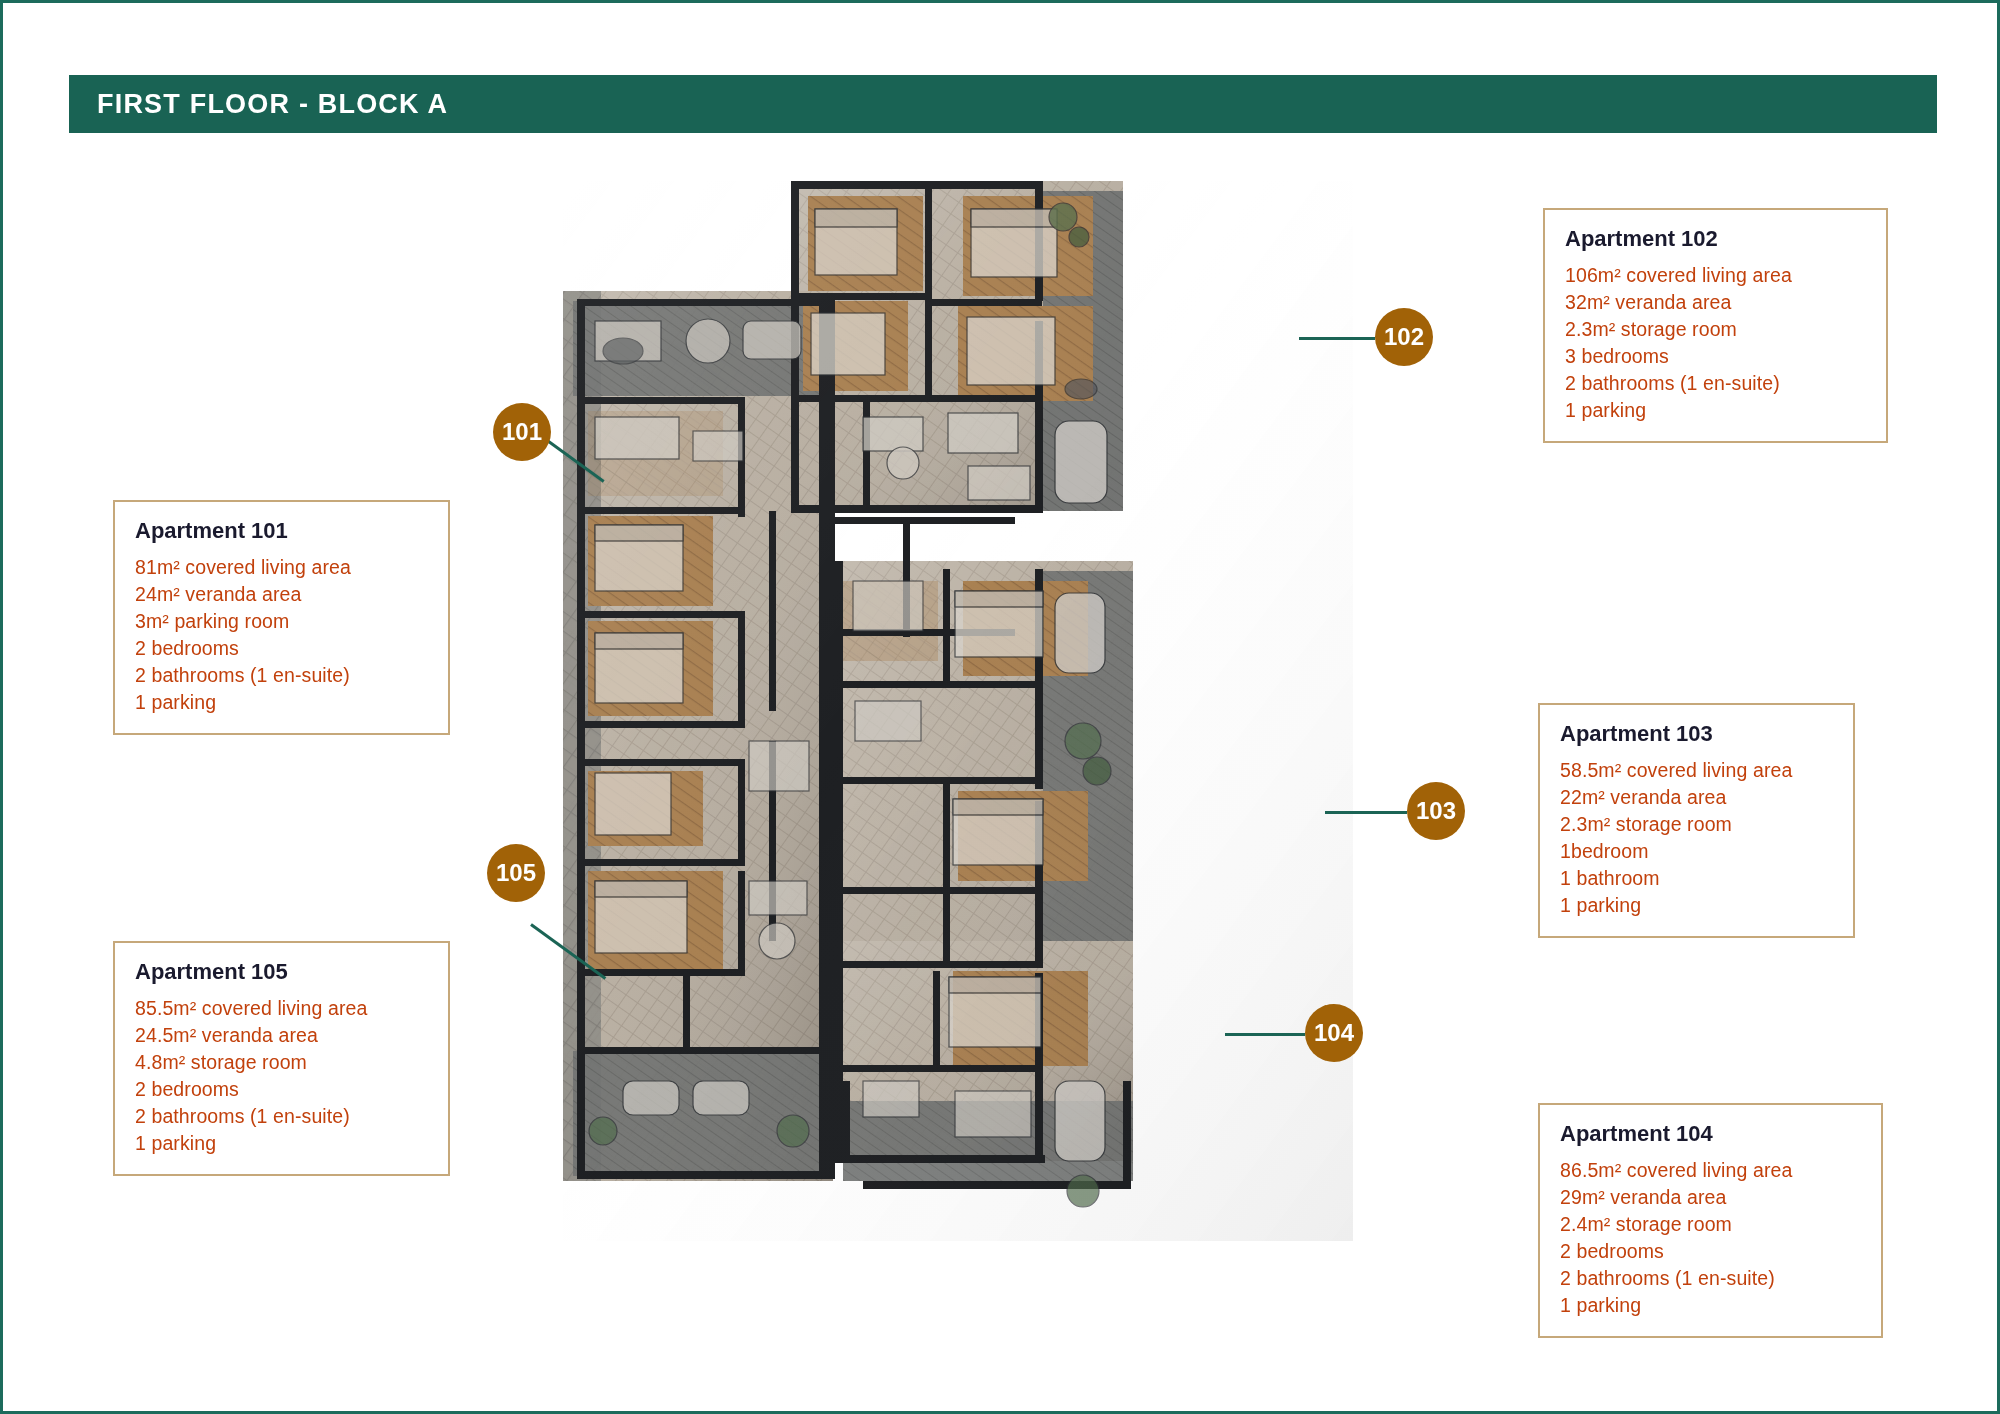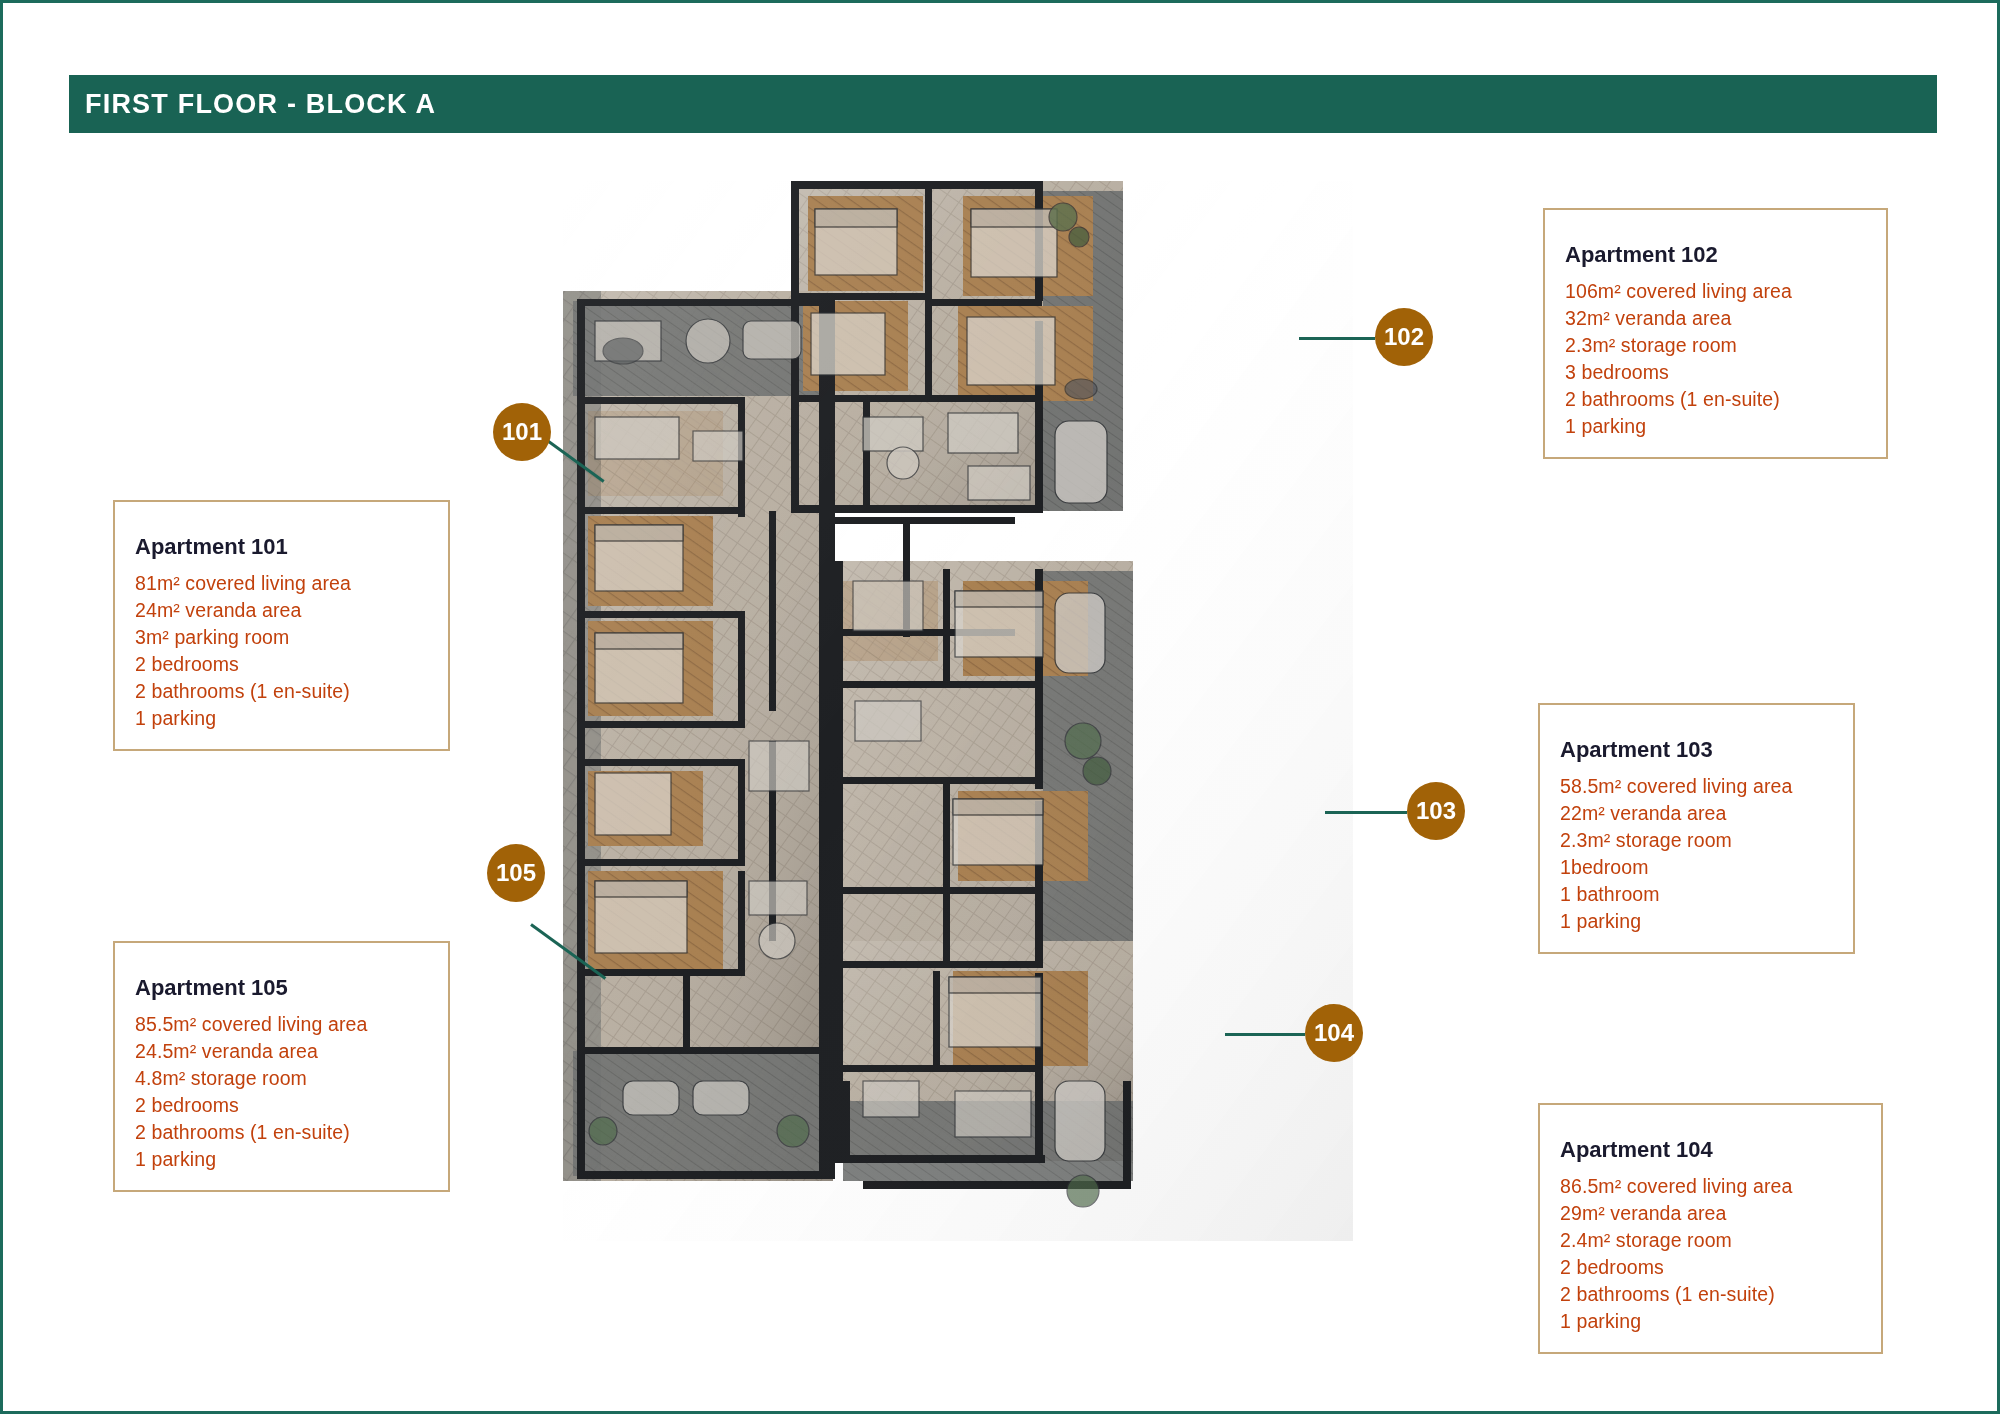--- a/index.html
+++ b/index.html
@@ -30,29 +30,29 @@
     height: 58px;
     background: #196354;
     display: flex;
     align-items: center;
   }
   #title-text {
     color: #ffffff;
     font-size: 27px;
     font-weight: bold;
     letter-spacing: 1.2px;
-    padding-left: 16px;
+    padding-left: 28px;
   }
   
   .info-card {
     position: absolute;
     box-sizing: border-box;
     border: 2px solid #c6a87a;
     background: #ffffff;
-    padding: 32px 20px 18px 20px;
+    padding: 16px 20px 18px 20px;
   }
   .info-card .card-title {
     font-size: 22px;
     font-weight: bold;
     color: #1a1a2e;
     margin-bottom: 10px;
   }
   .info-card .card-line {
     font-size: 19.5px;
     color: #c2410c;

